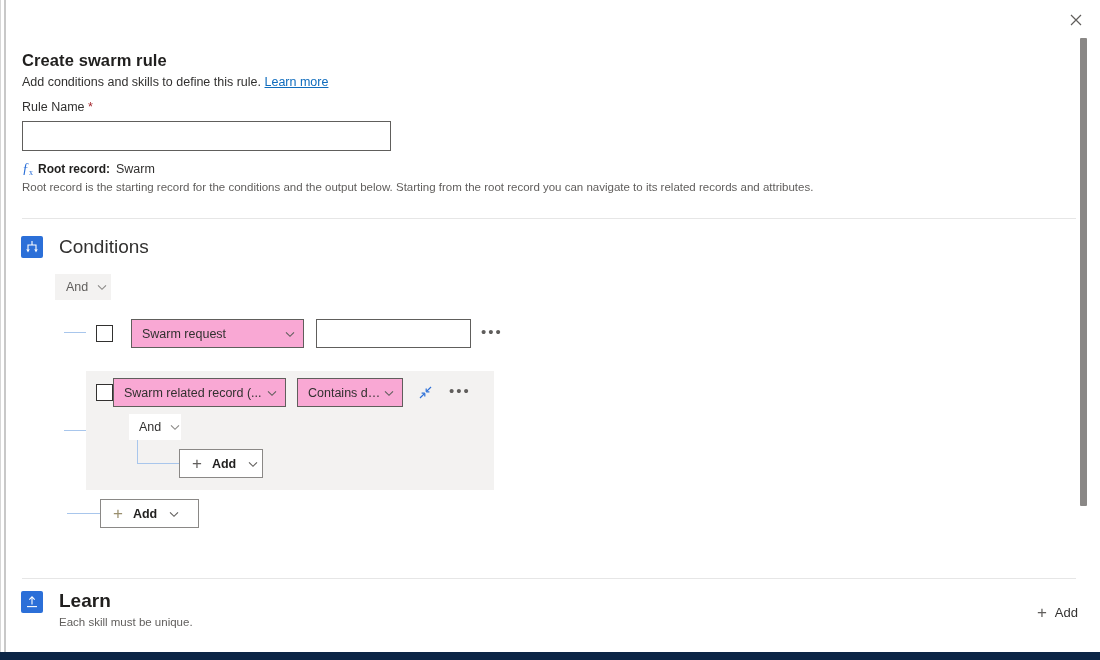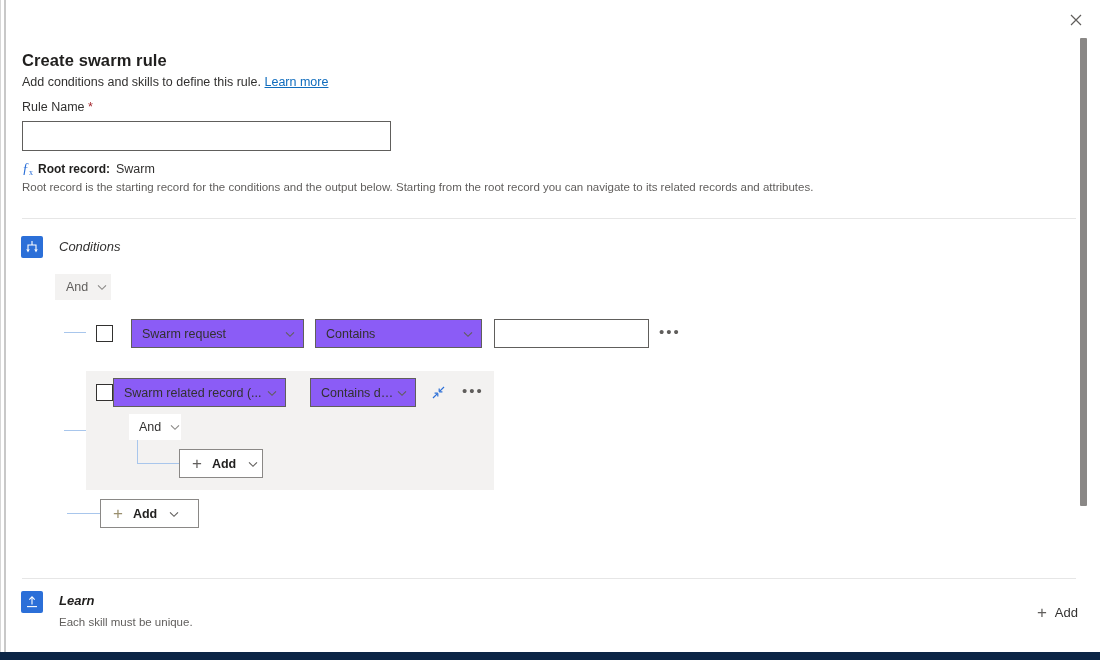--- a/index.html
+++ b/index.html
@@ -92,21 +92,21 @@
   #div-cond { top:218px; }
   #div-skill { top:578px; }
 
   
   .sect-head { position:absolute; display:flex; align-items:flex-start; }
   .sect-icon {
     width:22px; height:22px; background:#2b6fd8; border-radius:2px;
     display:flex; align-items:center; justify-content:center; flex:0 0 auto;
   }
   .sect-body { margin-left:16px; }
-  .sect-title { font-size:13px; color:#201f1e; font-weight:bold; line-height:20px;font-style:italic; }
+  .sect-title { font-size:19px; color:#201f1e; font-weight:bold; line-height:20px; }
   #sect-conditions { left:20px; top:236px; }
   #sect-conditions .sect-title { font-weight:normal; color:#323130; padding-top:1px; }
   #sect-skills { left:20px; top:591px; }
   .sect-sub { font-size:11.5px; color:#605e5c; margin-top:4px; line-height:15px; }
 
   .skills-add {
     position:absolute; right:22px; top:605px;
     display:flex; align-items:center; gap:8px;
     font-size:13px; color:#323130; cursor:pointer;
   }
@@ -149,21 +149,21 @@
   
   .row { position:absolute; display:flex; align-items:center; }
   #row-1 { left:95px; top:319px; }
 
   .chk {
     width:17px; height:17px; border:1px solid #323130; background:#fff;
     flex:0 0 auto; cursor:pointer;
   }
 
   .combo {
-    height:29px; border:1px solid #605e5c; background:#8b5cf6;
+    height:29px; border:1px solid #605e5c; background:#f9a8d4;
     display:flex; align-items:center; justify-content:space-between;
     padding:0 8px 0 10px;
     font-size:12.5px; color:#323130; cursor:pointer;
   }
   .combo .lbl { white-space:nowrap; overflow:hidden; text-overflow:ellipsis; }
 
   #cmb-field-1 { width:173px; margin-left:18px; }
   #cmb-op-1    { width:167px; margin-left:11px; }
   #val-1       { width:155px; margin-left:12px; height:29px;
                  border:1px solid #605e5c; background:#fff; }
@@ -173,21 +173,21 @@
     cursor:pointer; line-height:10px; padding-bottom:4px;
   }
 
   
   .group-box {
     position:absolute; left:85px; top:371px; width:408px; height:119px;
     background:#f3f2f1;
   }
   #row-2 { left:95px; top:378px; }
   #cmb-field-2 { width:173px; }
-  #cmb-op-2    { width:106px; margin-left:24px; }
+  #cmb-op-2    { width:106px; margin-left:11px; }
 
   .icon-btn {
     margin-left:12px; width:20px; height:20px;
     display:flex; align-items:center; justify-content:center; cursor:pointer;
   }
 
   
   .addbtn {
     position:absolute;
     height:29px; border:1px solid #8a8886; background:#fff;
@@ -276,28 +276,20 @@
     </div>
 
     <div class="conn" id="conn-1"></div>
     <div class="conn" id="conn-2"></div>
     <div class="conn" id="conn-3"></div>
 
     <div class="row" id="row-1">
       <div class="chk"></div>
       <div class="combo" id="cmb-field-1">
         <span class="lbl">Swarm request</span>
-        <span class="chev">
-          <svg width="10" height="7" viewBox="0 0 10 7">
-              <path d="M1 1.3 L5 5.3 L9 1.3" stroke="#605e5c" stroke-width="1.1" fill="none"></path>
-            </svg>
-        </span>
-      </div>
-      <div class="combo" id="cmb-op-1">
-        <span class="lbl">Contains</span>
         <span class="chev">
           <svg width="10" height="7" viewBox="0 0 10 7">
               <path d="M1 1.3 L5 5.3 L9 1.3" stroke="#605e5c" stroke-width="1.1" fill="none"></path>
             </svg>
         </span>
       </div>
       <input class="" id="val-1" type="text" style="padding: 0px 8px; font-size: 12.5px; font-family: &quot;Liberation Sans&quot;, sans-serif; outline: none;" placeholder="">
       <div class="ell">•••</div>
     </div>
 

